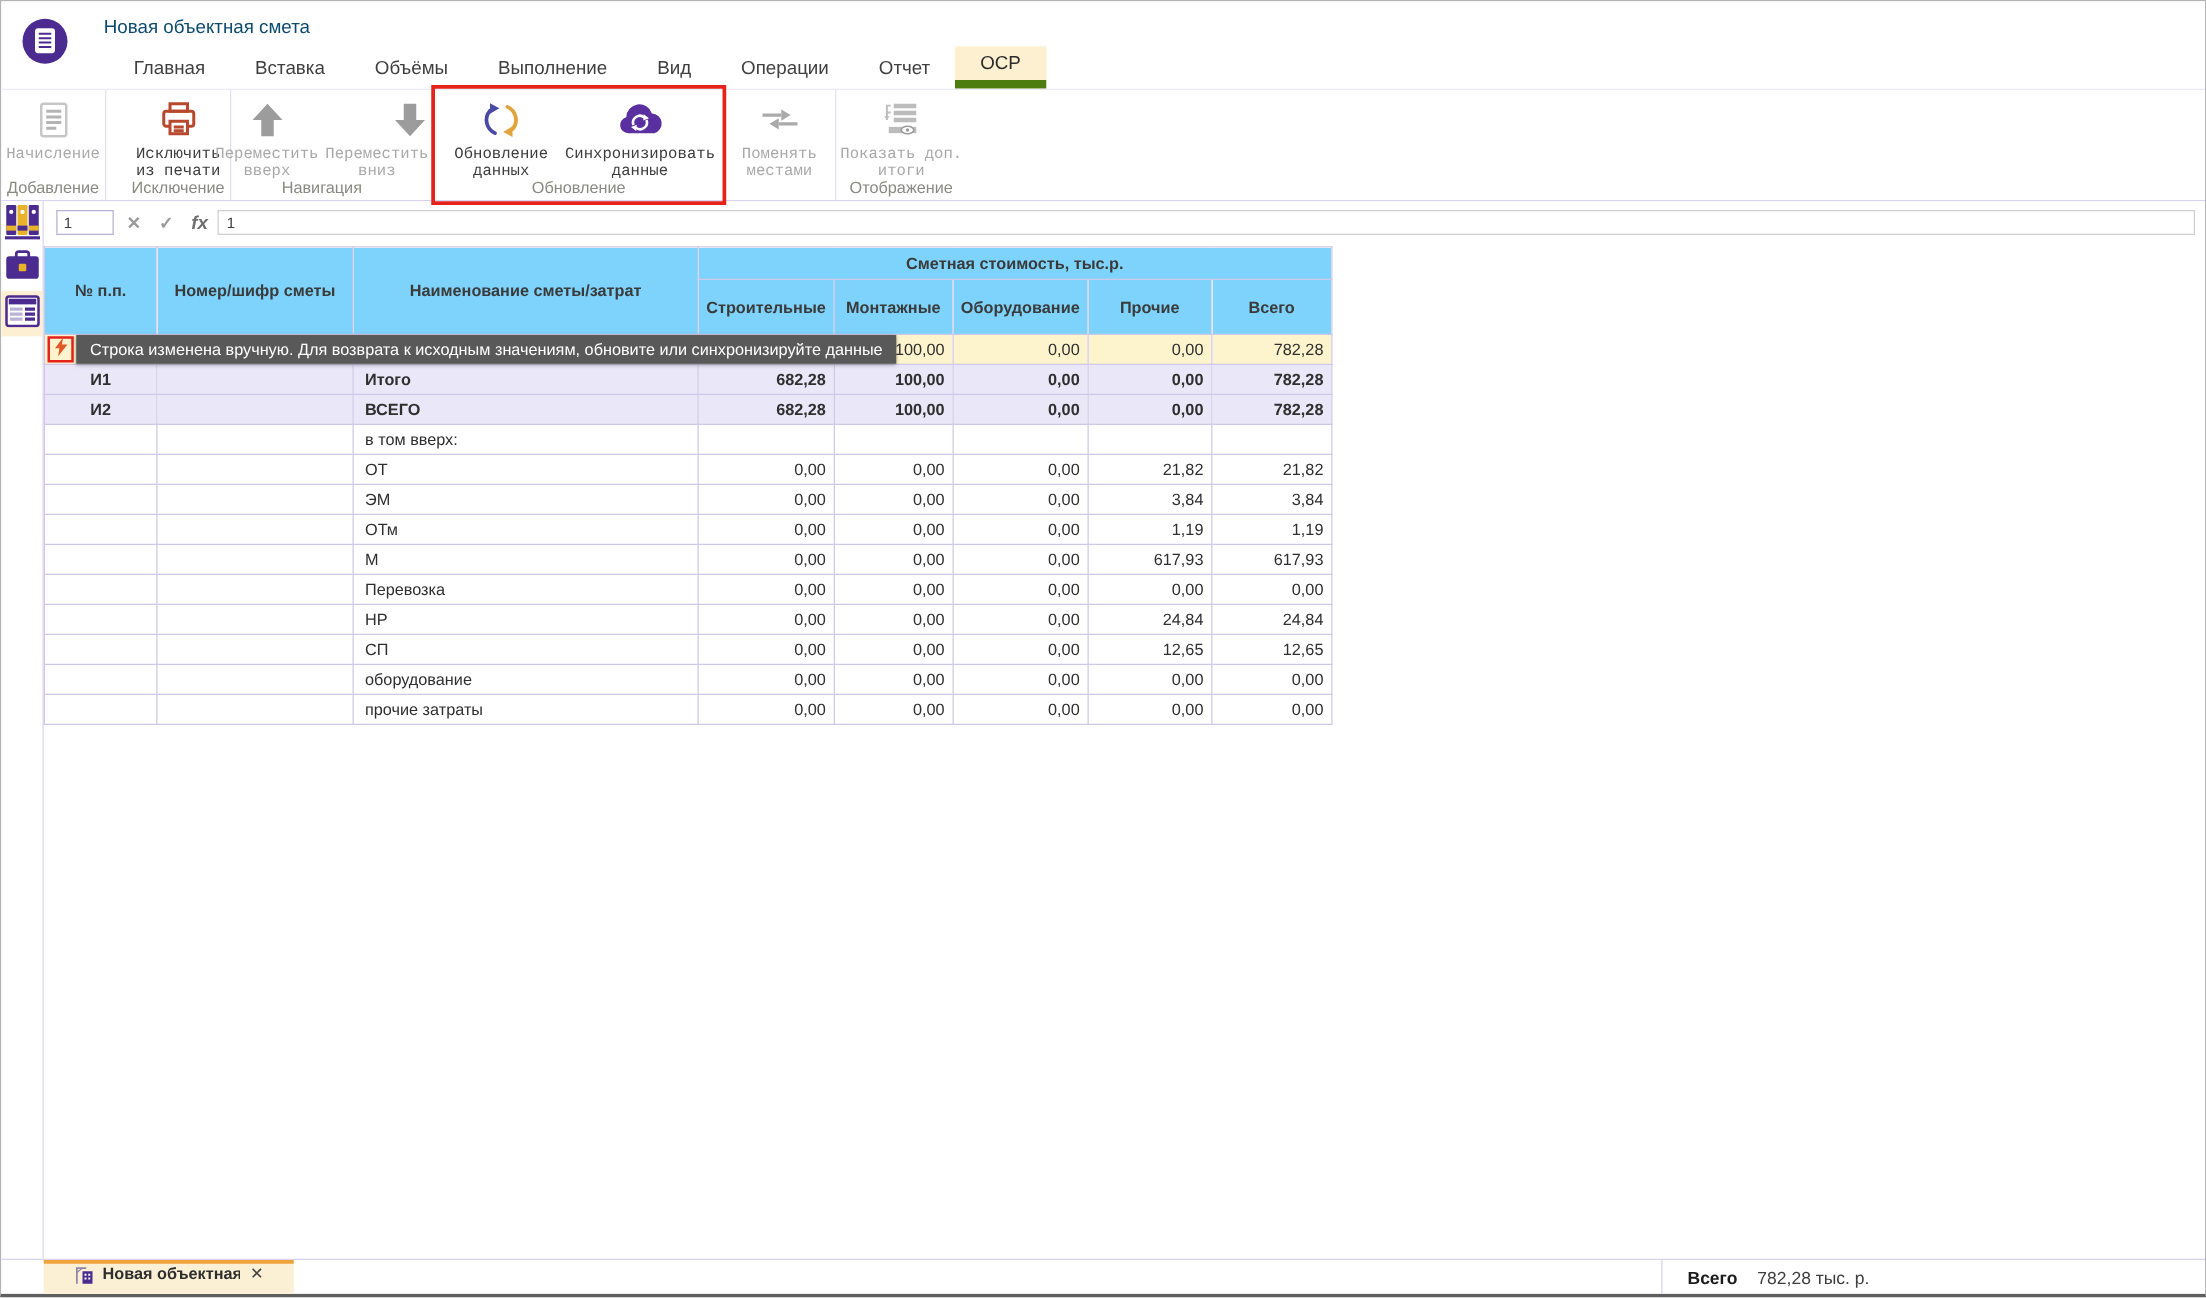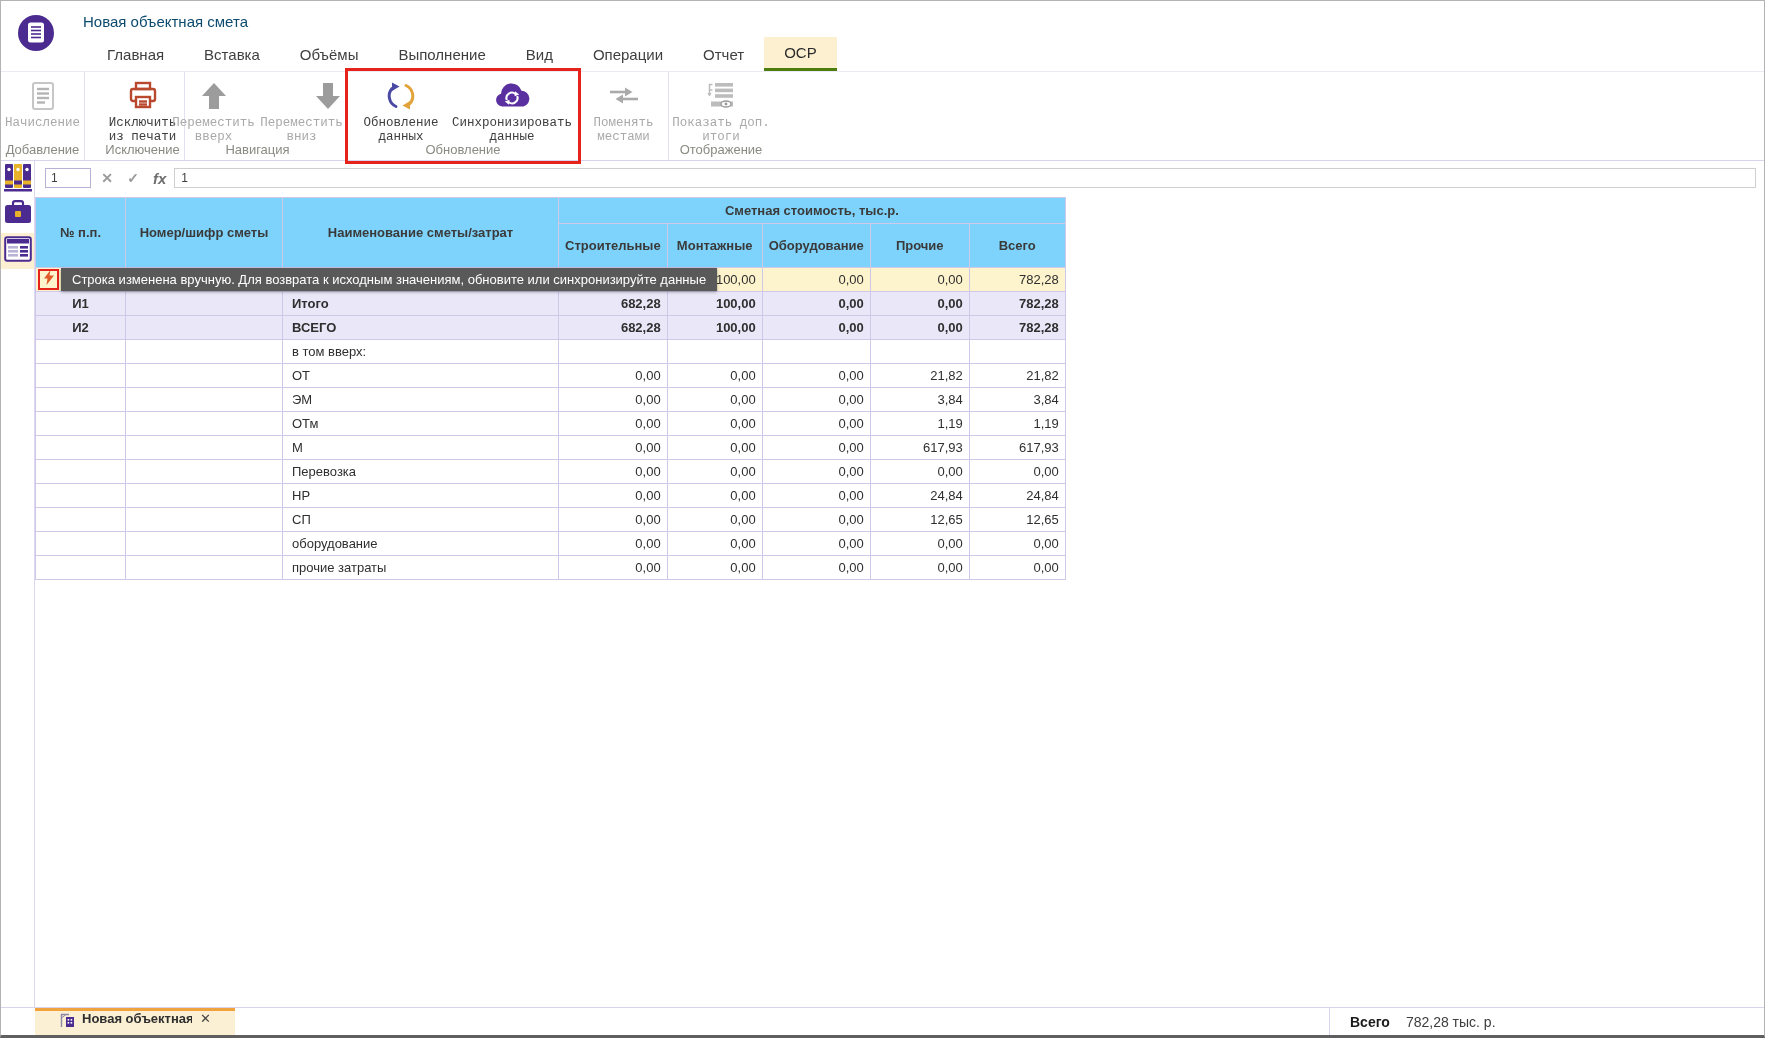--- a/index.html
+++ b/index.html
@@ -7,21 +7,21 @@
               font-family:"Liberation Sans", sans-serif; }
   .window { position:relative; width:1765px; height:1038px; background:#fff;
             border:1px solid #b3b3b3; border-bottom:3px solid #5f5f5f; overflow:hidden; }
 
   
   .titlebar { position:absolute; top:0; left:0; right:0; height:70px; background:#fff; }
   .logo { position:absolute; left:16px; top:13px; width:38px; height:38px; }
   .doc-title { position:absolute; left:82px; top:12px; font-size:15px; color:#0c4a6e; }
   .menu-tabs { position:absolute; left:86px; top:36px; height:34px; display:flex; align-items:stretch; }
   .tab { display:flex; align-items:center; font-size:15px; color:#3f3f3f; padding:0 20px; cursor:pointer; }
-  .tab.active { background:#fcf0d0; border-bottom:3px solid #4d7c0f; color:#2b2b2b; }
+  .tab.active { background:#fcf0d0; border-bottom:7px solid #4d7c0f; color:#2b2b2b; }
 
   
   .ribbon { position:absolute; top:70px; left:0; right:0; height:90px; background:#fff;
             border-top:1px solid #eceaf5; border-bottom:1px solid #d9d4ee; }
   .rgroup { position:absolute; top:0; height:88px; }
   .rgroup.bordered { border-right:1px solid #e4e0f1; }
   .rgroup .buttons { display:flex; justify-content:center; align-items:flex-start; padding-top:5px; gap:2px; }
   .gcaption { position:absolute; bottom:3px; left:0; right:0; text-align:center;
               font-size:13px; color:#8a8a82; }
   .rbtn { display:flex; flex-direction:column; align-items:center; cursor:pointer; }

